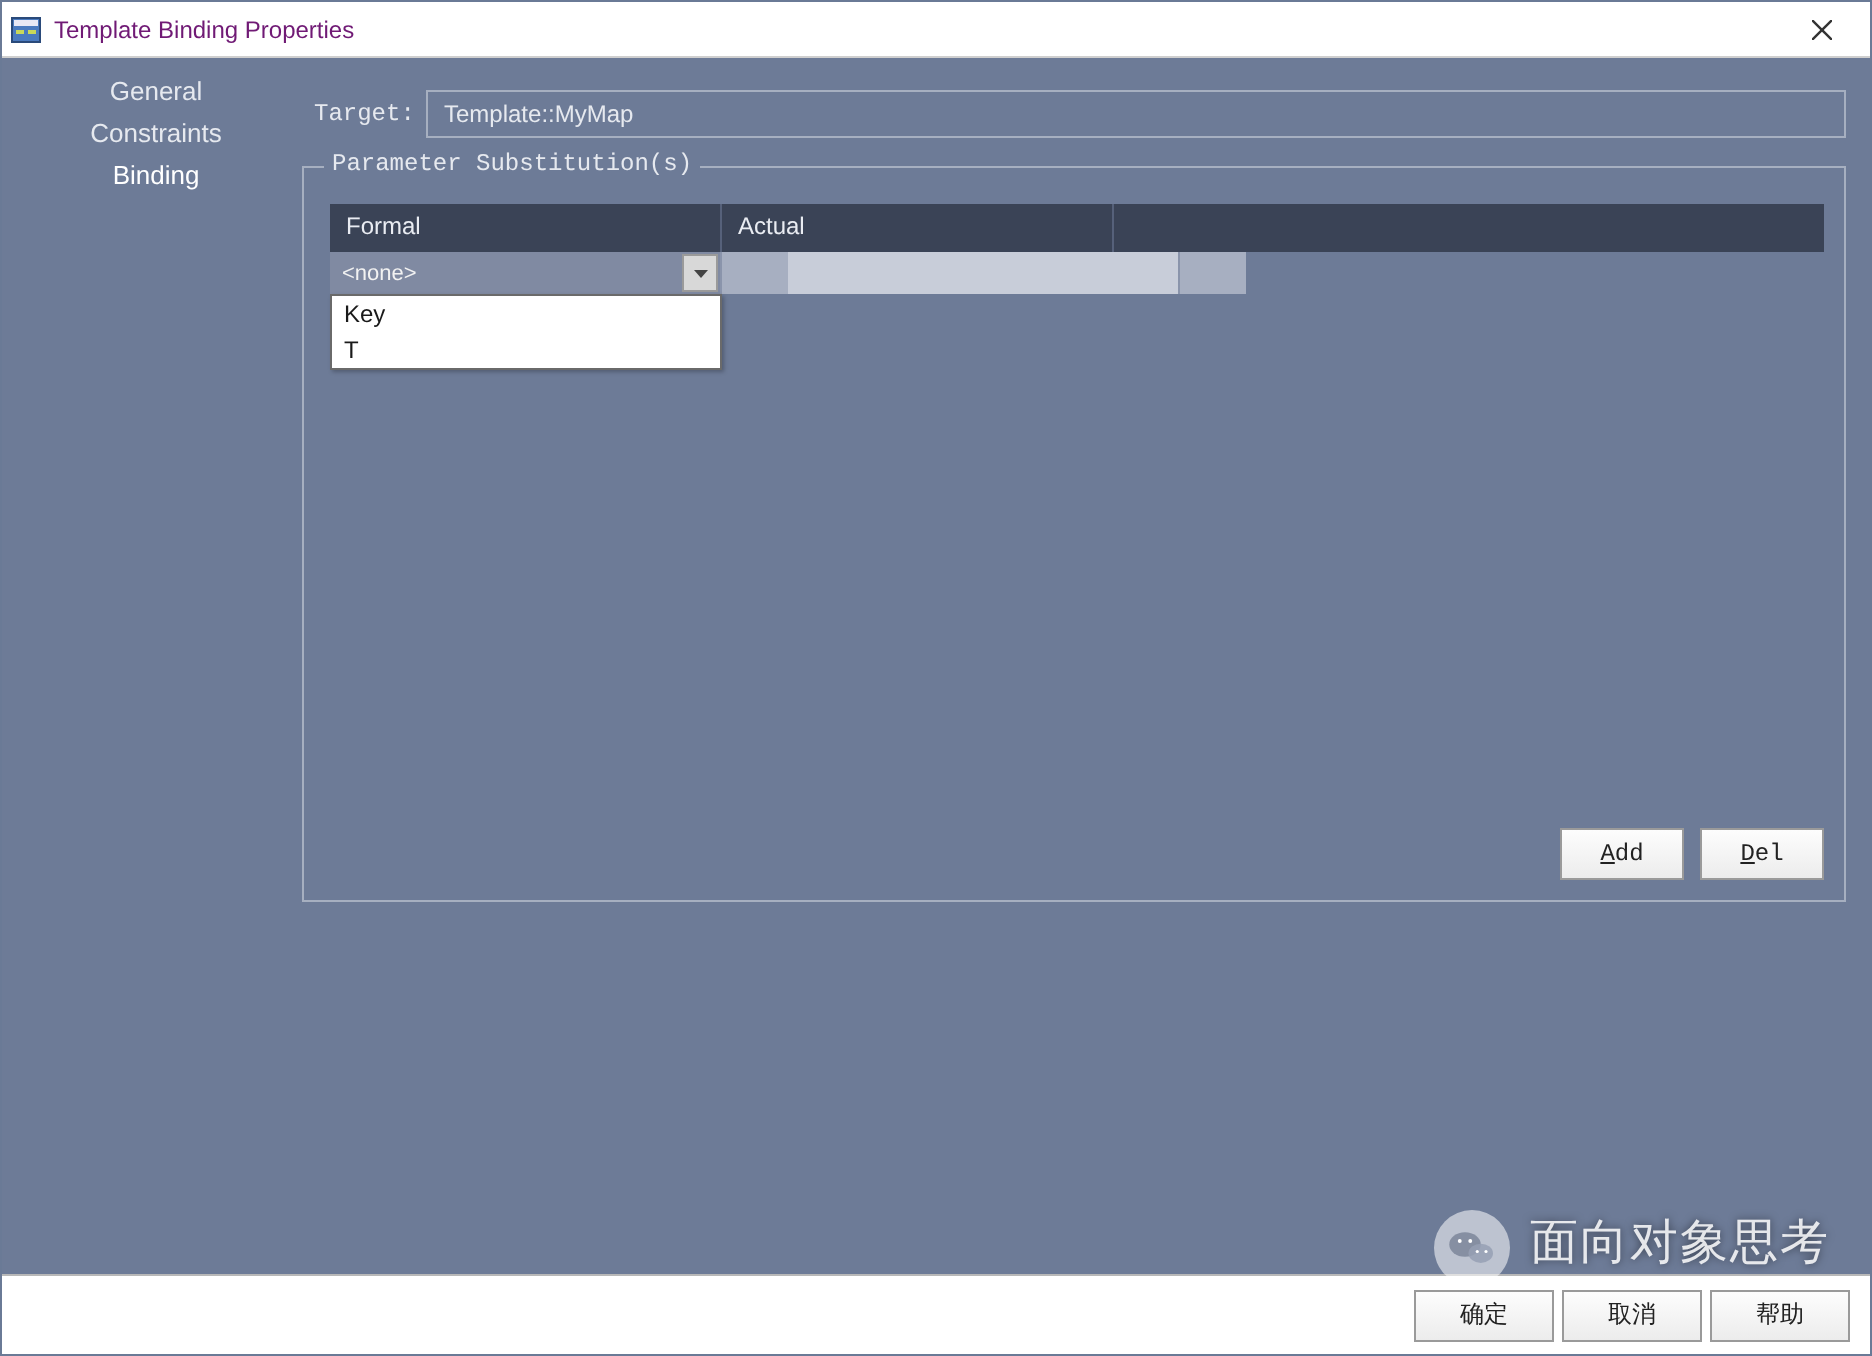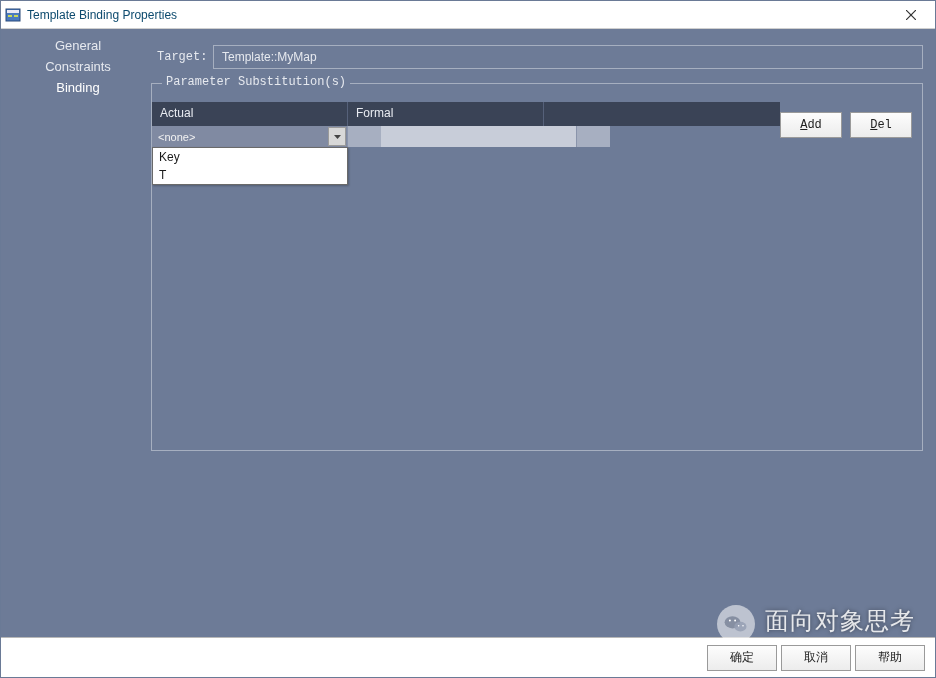--- a/index.html
+++ b/index.html
@@ -26,21 +26,21 @@
     display: flex; align-items: center;
     padding: 0 2px 0 4px;
   }
   .titlebar .app-icon {
     width: 16px; height: 16px;
     margin-right: 6px;
     display: inline-flex; align-items: center; justify-content: center;
   }
   .titlebar .title-text {
     flex: 1;
-    color: #0c4a6e;
+    color: #701a75;
     font-size: 12px;
   }
   .titlebar .close-btn {
     width: 44px; height: 26px;
     display: flex; align-items: center; justify-content: center;
     color: #333333;
     font-size: 14px;
     cursor: default;
   }
 
@@ -94,23 +94,23 @@
     color: #e6e9ef;
     padding: 3px 8px;
     font-family: "Segoe UI", Tahoma, sans-serif;
     font-size: 12px;
   }
 
   
   .groupbox {
     border: 1px solid #a6afc0;
     position: relative;
-    padding: 18px 10px 10px 0;
+    padding: 18px 10px 10px 13px;
     height: 368px;
-    display: flex; flex-direction: row;
+    display: flex; flex-direction: column;
   }
   .groupbox .legend {
     position: absolute;
     top: -9px; left: 10px;
     background: #6d7b97;
     padding: 0 4px;
     color: #e6e9ef;
     font-family: "Courier New", monospace;
     font-size: 12px;
   }
@@ -281,22 +281,22 @@
       <div class="target-row">
         <div class="label">Target:</div>
         <input class="target-input" type="text" readonly="" value="Template::MyMap" style="">
       </div>
 
       <div class="groupbox">
         <div class="legend">Parameter Substitution(s)</div>
 
         <div class="table">
           <div class="thead">
+            <div class="th formal">Formal</div>
             <div class="th actual">Actual</div>
-            <div class="th formal">Formal</div>
             <div class="th spacer"></div>
           </div>
           <div class="tbody-row">
             <div class="cell formal">
               <span>&lt;none&gt;</span>
               <span class="dd-btn">
                 <svg width="7" height="4" viewBox="0 0 7 4">
                   <polygon points="0,0 7,0 3.5,4" fill="#444"></polygon>
                 </svg>
               </span>

